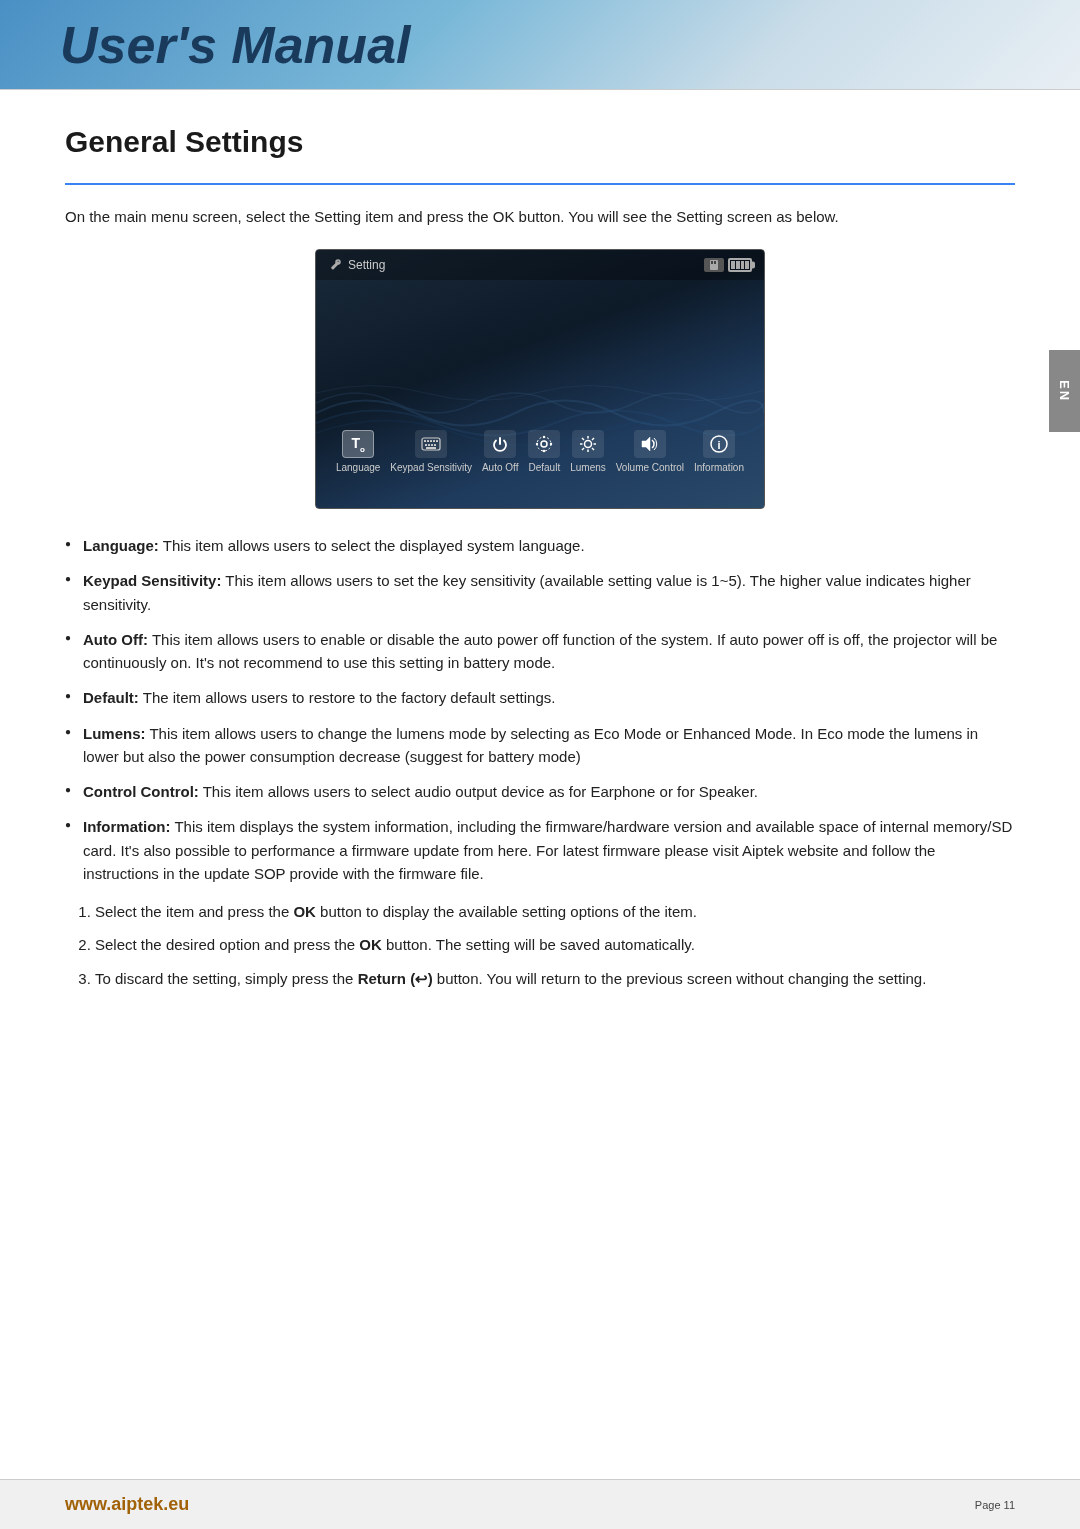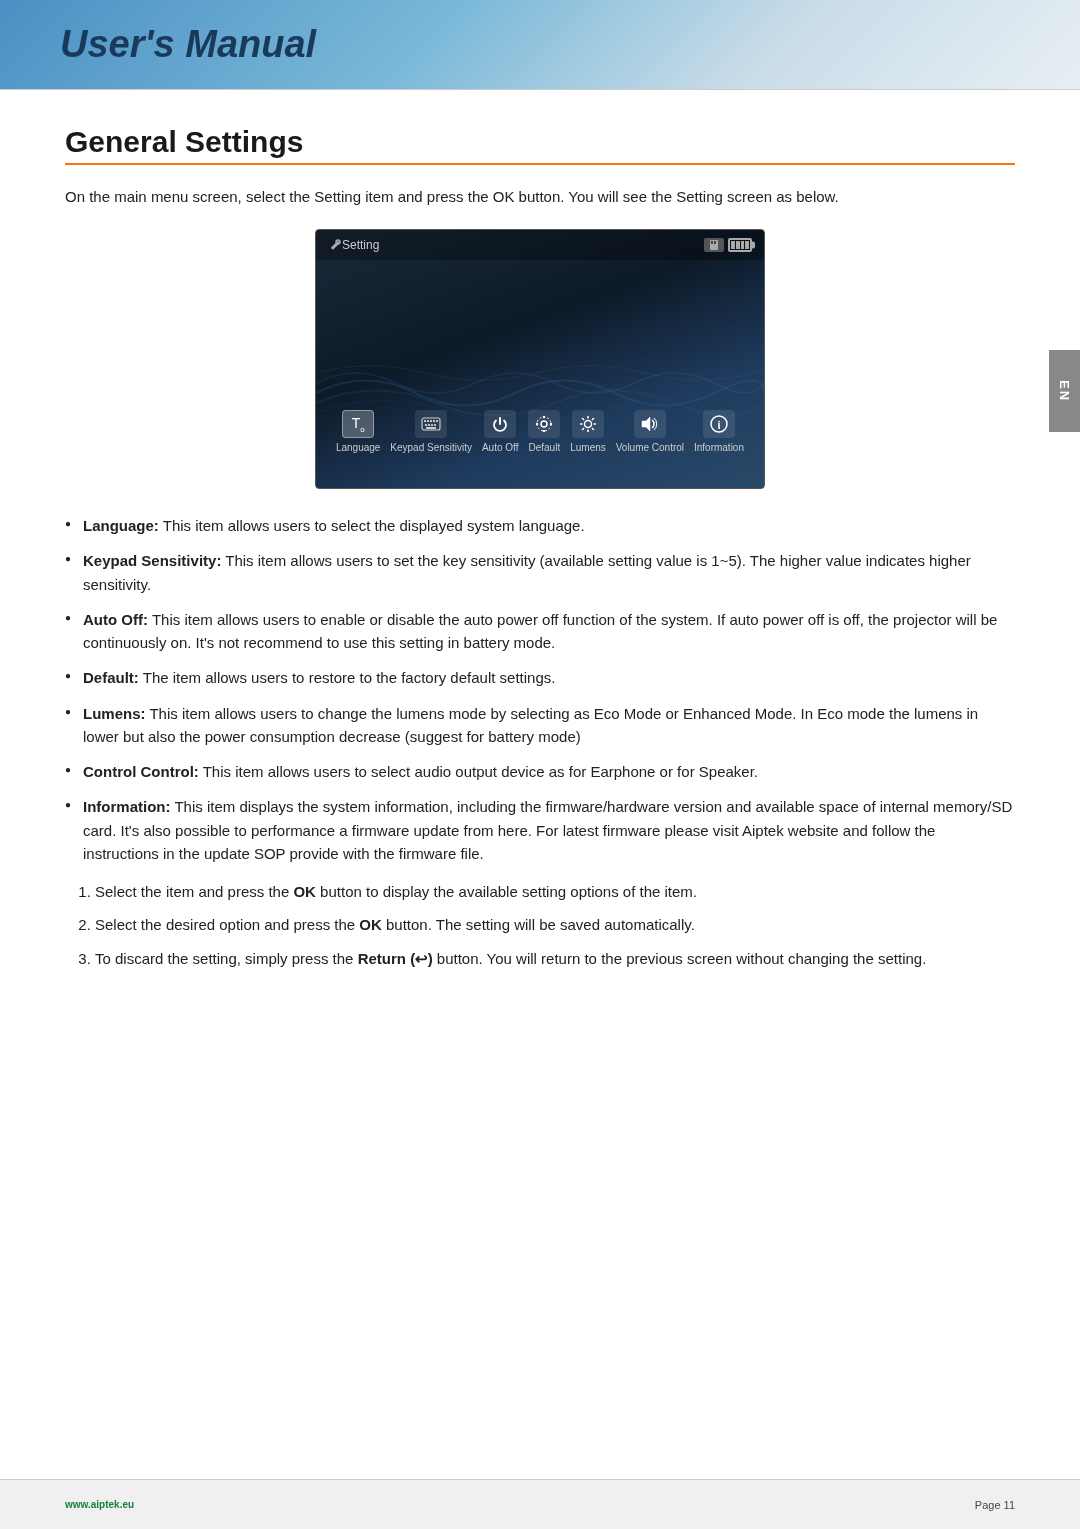--- a/index.html
+++ b/index.html
@@ -18,21 +18,21 @@
     .header-bar {
       background: linear-gradient(135deg, #4a90c4 0%, #7ab8d8 40%, #c8dce8 70%, #e8eff4 100%);
       height: 90px;
       display: flex;
       align-items: center;
       padding: 0 60px;
       border-bottom: 1px solid #ccc;
     }
 
     .header-title {
-      font-size: 38px;
+      font-size: 52px;
       font-weight: bold;
       color: #1a3a5c;
       font-style: italic;
     }
 
     
     .en-tab {
       position: absolute;
       right: 0;
       top: 350px;
@@ -48,22 +48,22 @@
     
     .main-content {
       padding: 35px 65px 30px 65px;
     }
 
     .section-title {
       font-size: 30px;
       font-weight: bold;
       color: #1a1a1a;
       margin-bottom: 20px;
-      border-bottom: 2px solid #f97316;
-      padding-bottom: 4px;
+      border-bottom: 2px solid #3b82f6;
+      padding-bottom: 24px;
     }
 
     .intro-text {
       font-size: 15px;
       line-height: 1.6;
       margin-bottom: 20px;
       color: #222;
     }
 
     
@@ -89,21 +89,21 @@
       align-items: center;
       padding: 8px 12px;
       background: rgba(0,0,0,0.3);
     }
 
     .screen-title {
       color: #ccc;
       font-size: 12px;
       display: flex;
       align-items: flex-start;
-      gap: 0;
+      gap: 6px;
     }
 
     .screen-icons-right {
       display: flex;
       gap: 4px;
     }
 
     .screen-icon-box {
       width: 20px;
       height: 14px;
@@ -247,22 +247,22 @@
       height: 50px;
       background: #f0f0f0;
       border-top: 1px solid #ccc;
       display: flex;
       align-items: center;
       justify-content: space-between;
       padding: 0 65px;
     }
 
     .footer-url {
-      color: #15803d;
-      font-size: 10px;
+      color: #a16207;
+      font-size: 18px;
       font-weight: bold;
     }
 
     .footer-page {
       color: #444;
       font-size: 11px;
     }
 
     
     .waves-svg {
@@ -319,21 +319,21 @@
           <path d="M0,45 Q60,20 120,45 T240,45 T360,45 T450,45" stroke="#2a5a8a" stroke-width="2" fill="none" opacity="0.5"></path>
           <path d="M0,25 Q40,5 80,25 T160,25 T240,25 T320,25 T400,25 T450,25" stroke="#4a7aaa" stroke-width="1.5" fill="none" opacity="0.4"></path>
           <path d="M0,55 Q70,30 140,55 T280,55 T420,55 T450,55" stroke="#1a4a7a" stroke-width="1.5" fill="none" opacity="0.4"></path>
           <path d="M0,15 Q55,0 110,15 T220,15 T330,15 T440,15 T450,15" stroke="#5a8aba" stroke-width="1" fill="none" opacity="0.3"></path>
         </svg>
       </div>
 
       <div class="menu-icons-row">
         <div class="menu-item">
           <div class="menu-icon active">
-            <span style="font-size:14px;font-weight:normal;color:white;">T<sub style="font-size:8px;">o</sub></span>
+            <span style="font-size:14px;font-weight:bold;color:white;">T<sub style="font-size:8px;">o</sub></span>
           </div>
           <span class="menu-label">Language</span>
         </div>
         <div class="menu-item">
           <div class="menu-icon">
             <svg width="20" height="14" viewBox="0 0 20 14">
               <rect x="1" y="1" width="18" height="12" rx="2" fill="none" stroke="#ccc" stroke-width="1.2"></rect>
               <rect x="3" y="3" width="2" height="2" rx="0.5" fill="#ccc"></rect>
               <rect x="6" y="3" width="2" height="2" rx="0.5" fill="#ccc"></rect>
               <rect x="9" y="3" width="2" height="2" rx="0.5" fill="#ccc"></rect>

